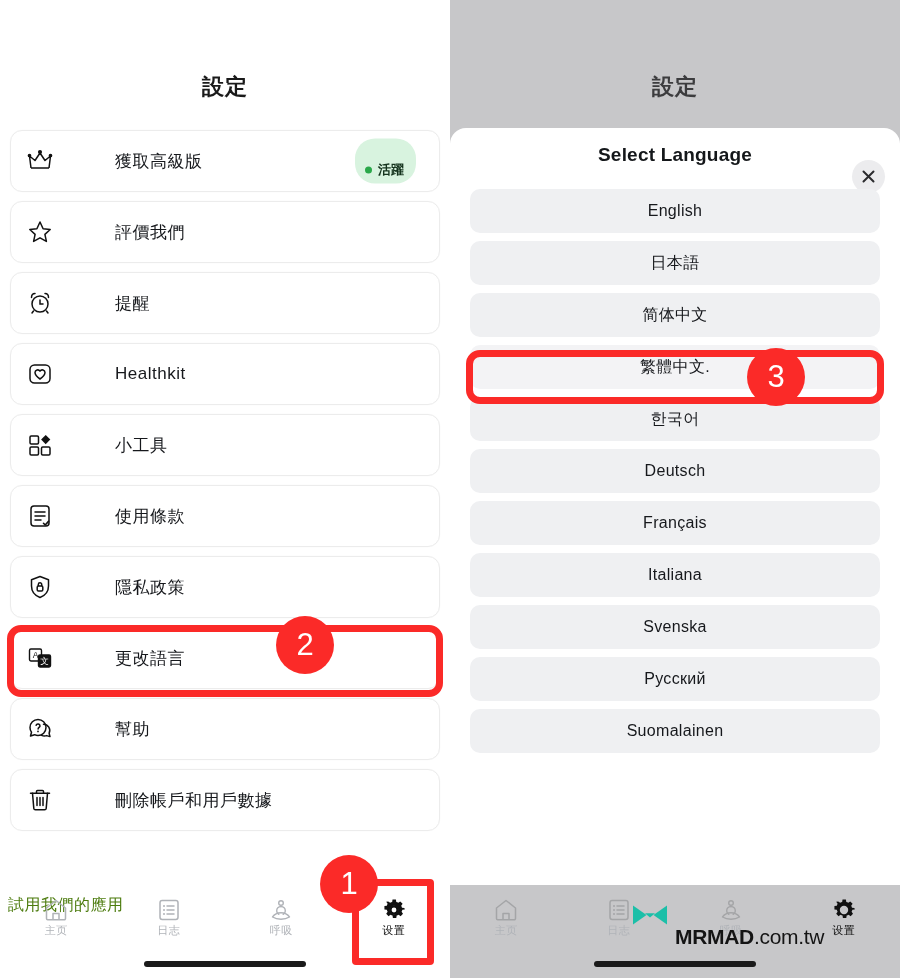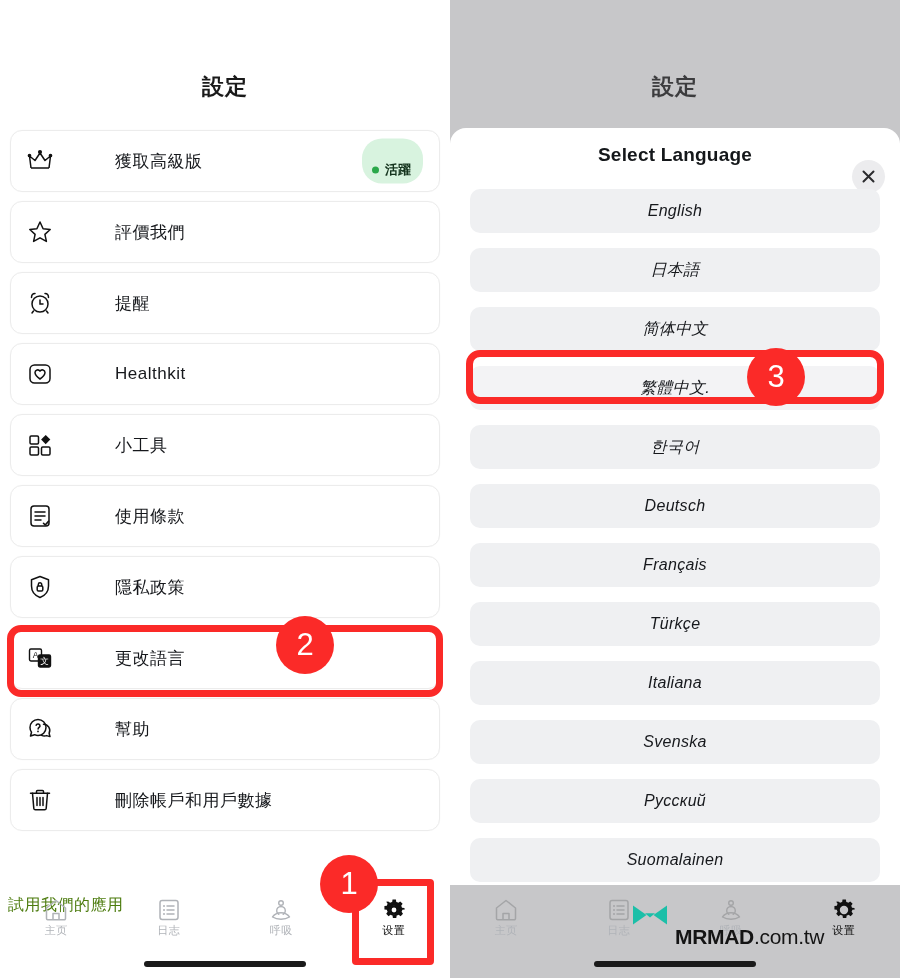--- a/index.html
+++ b/index.html
@@ -51,21 +51,21 @@
     color: #111;
   }
   .setting-card .lbl {
     margin-left: 16px;
     font-size: 17px;
     color: #16181c;
     letter-spacing: 0.5px;
   }
   .badge-pill {
     position: absolute;
-    right: 16px; top: 50%;
+    right: 23px; top: 50%;
     transform: translateY(-50%);
     background: #d8f3df;
     border-radius: 20px;
     padding: 22px 12px 5px 10px;
     display: flex; align-items: center;
     gap: 6px;
     justify-content: flex-end;
   }
   .badge-pill .dot {
     width: 7px; height: 7px; border-radius: 50%;
@@ -177,28 +177,27 @@
     background: #ececee;
     display: flex; align-items: center; justify-content: center;
   }
   .lang-list {
     position: absolute;
     top: 61px; left: 20px;
     width: 410px;
   }
   .lang-item {
     height: 44px;
-    margin-bottom: 15px;
+    margin-bottom: 8px;
     background: #eff0f2;
     border-radius: 10px;
     display: flex; align-items: center; justify-content: center;
     font-size: 16px;
     color: #16181c;
     letter-spacing: 0.3px;
-    font-style: italic;
   }
   .lang-item.sel { background: #f3f3f5; }
 
   
   .watermark {
     position: absolute;
     left: 182px; bottom: 29px;
     display: flex; align-items: center; gap: 7px;
     z-index: 70;
   }
@@ -412,21 +411,20 @@
       </div>
 
       <div class="lang-list">
         <div class="lang-item">English</div>
         <div class="lang-item">日本語</div>
         <div class="lang-item">简体中文</div>
         <div class="lang-item sel">繁體中文.</div>
         <div class="lang-item">한국어</div>
         <div class="lang-item">Deutsch</div>
         <div class="lang-item">Français</div>
-        <div class="lang-item">Türkçe</div>
         <div class="lang-item">Italiana</div>
         <div class="lang-item">Svenska</div>
         <div class="lang-item">Русский</div>
         <div class="lang-item">Suomalainen</div>
       </div>
     </div>
 
     <div class="tabbar dim">
       <div class="tab-item">
         <span>

